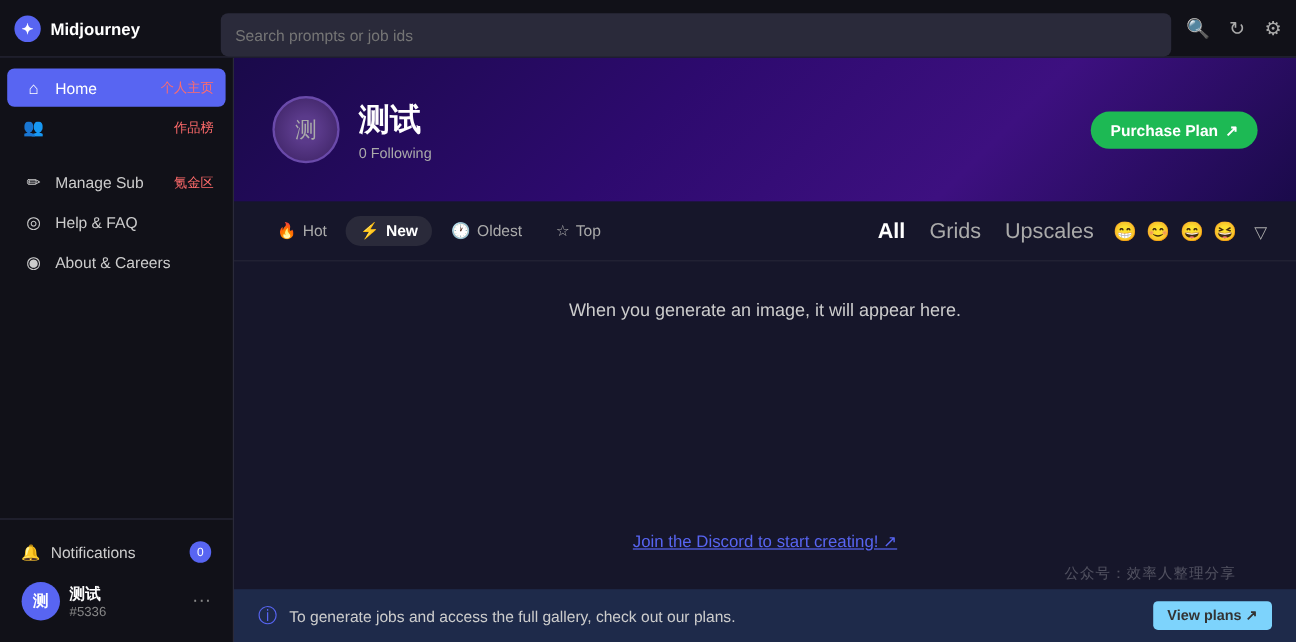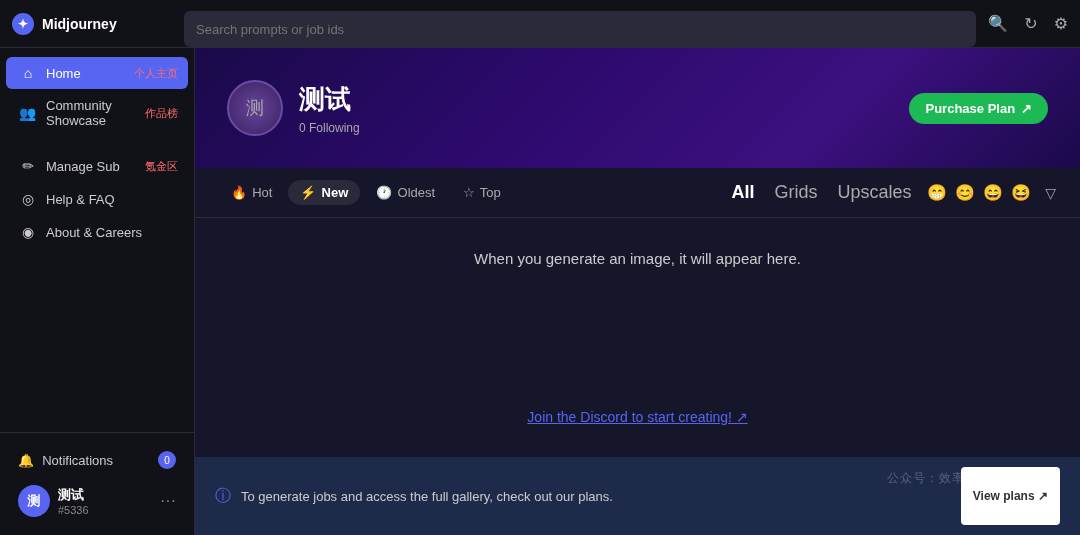--- a/index.html
+++ b/index.html
@@ -336,25 +336,25 @@
       font-size: 13px;
       color: #ccc;
       flex-shrink: 0;
     }
     .bottom-bar .info-icon {
       color: #5865f2;
       font-size: 16px;
     }
     .bottom-bar .view-plans-btn {
       margin-left: auto;
-      background: #ffffff;
+      background: #7dd3fc;
       color: #333;
       border: none;
       border-radius: 4px;
-      padding: 22px 12px;
+      padding: 5px 12px;
       font-size: 12px;
       font-weight: 600;
       cursor: pointer;
       display: flex;
       align-items: center;
       gap: 4px;
     }
 
     
     .watermark {
@@ -392,21 +392,20 @@
       <div class="sidebar-nav">
 
         <div class="sidebar-item active">
           <span class="sidebar-icon">⌂</span>
           <span>Home</span>
           <span class="label-cn">个人主页</span>
         </div>
 
         <div class="sidebar-item">
           <span class="sidebar-icon">👥</span>
-          <span>Community Showcase</span>
           <span class="label-cn" style="color:#ff6b6b;">作品榜</span>
         </div>
 
         <div style="height:12px;"></div>
 
         <div class="sidebar-item">
           <span class="sidebar-icon">✏</span>
           <span>Manage Sub</span>
           <span class="label-cn" style="color:#ff6b6b;">氪金区</span>
         </div>

